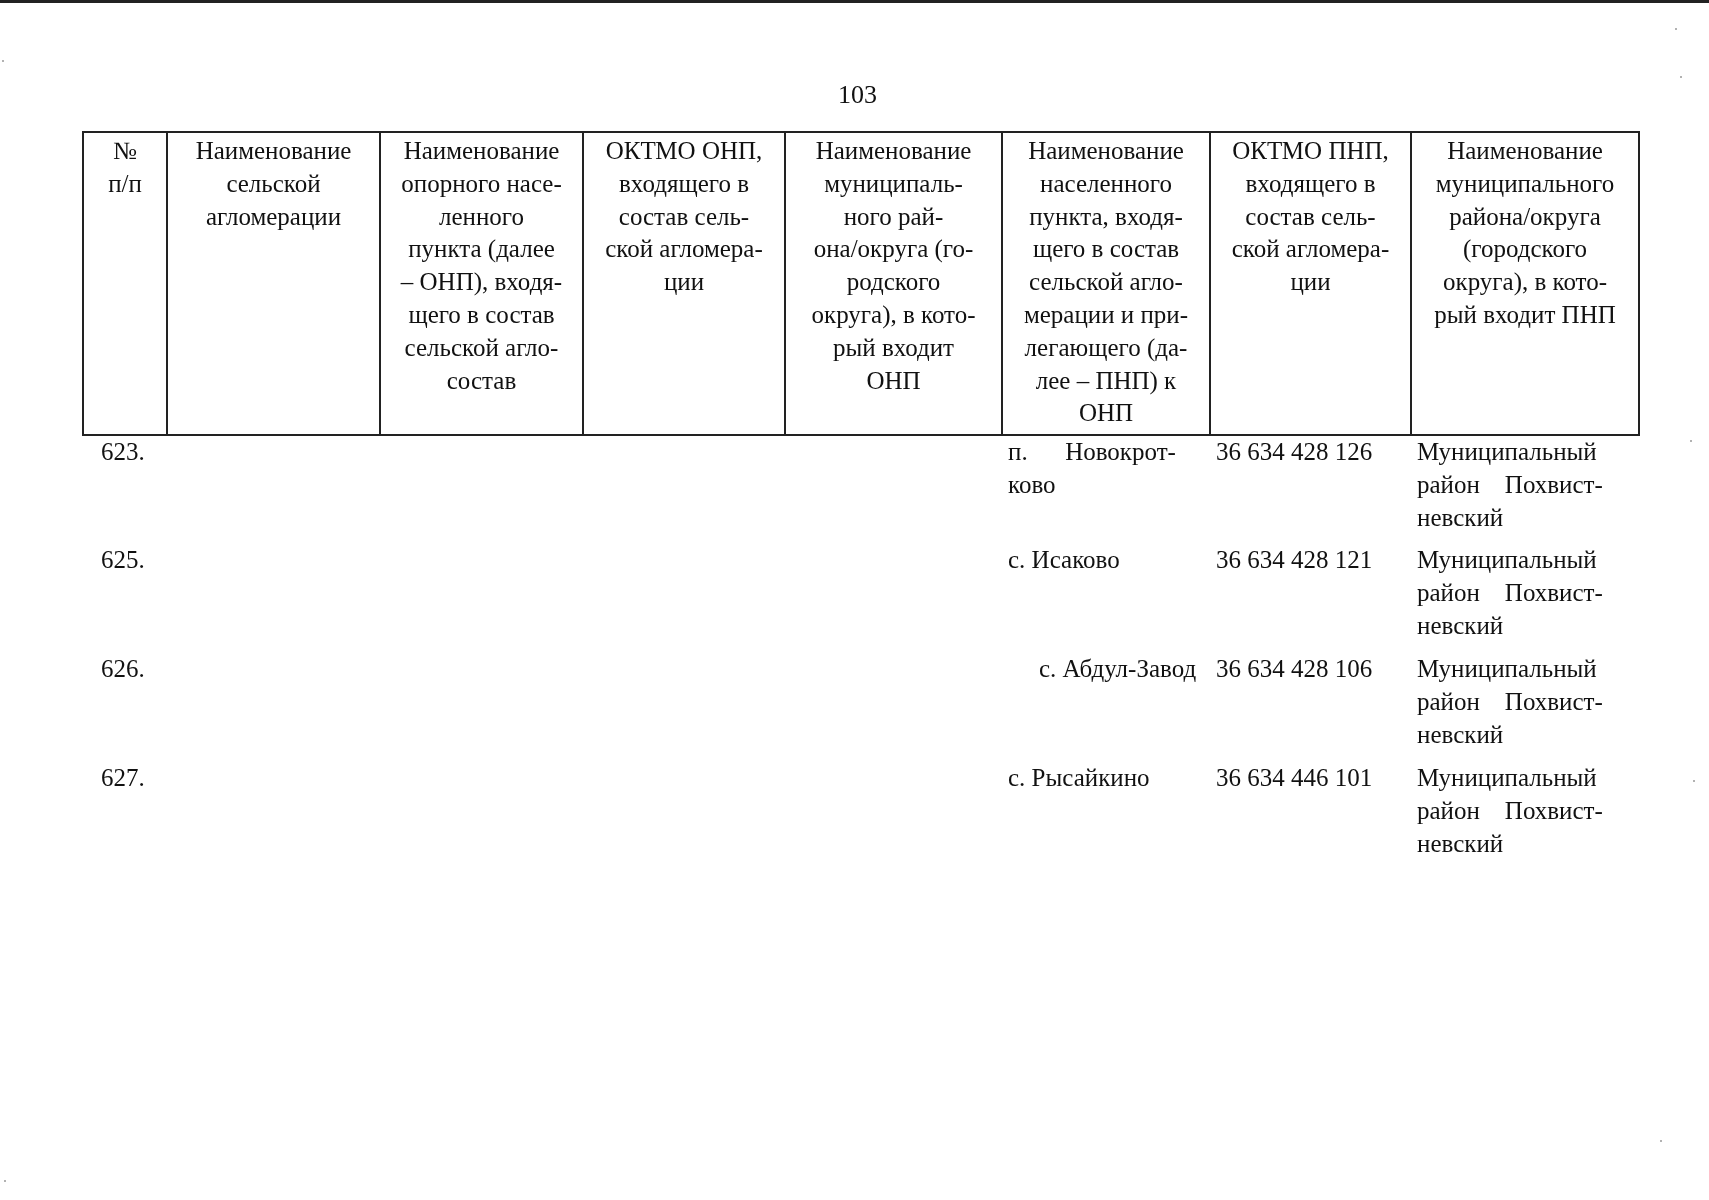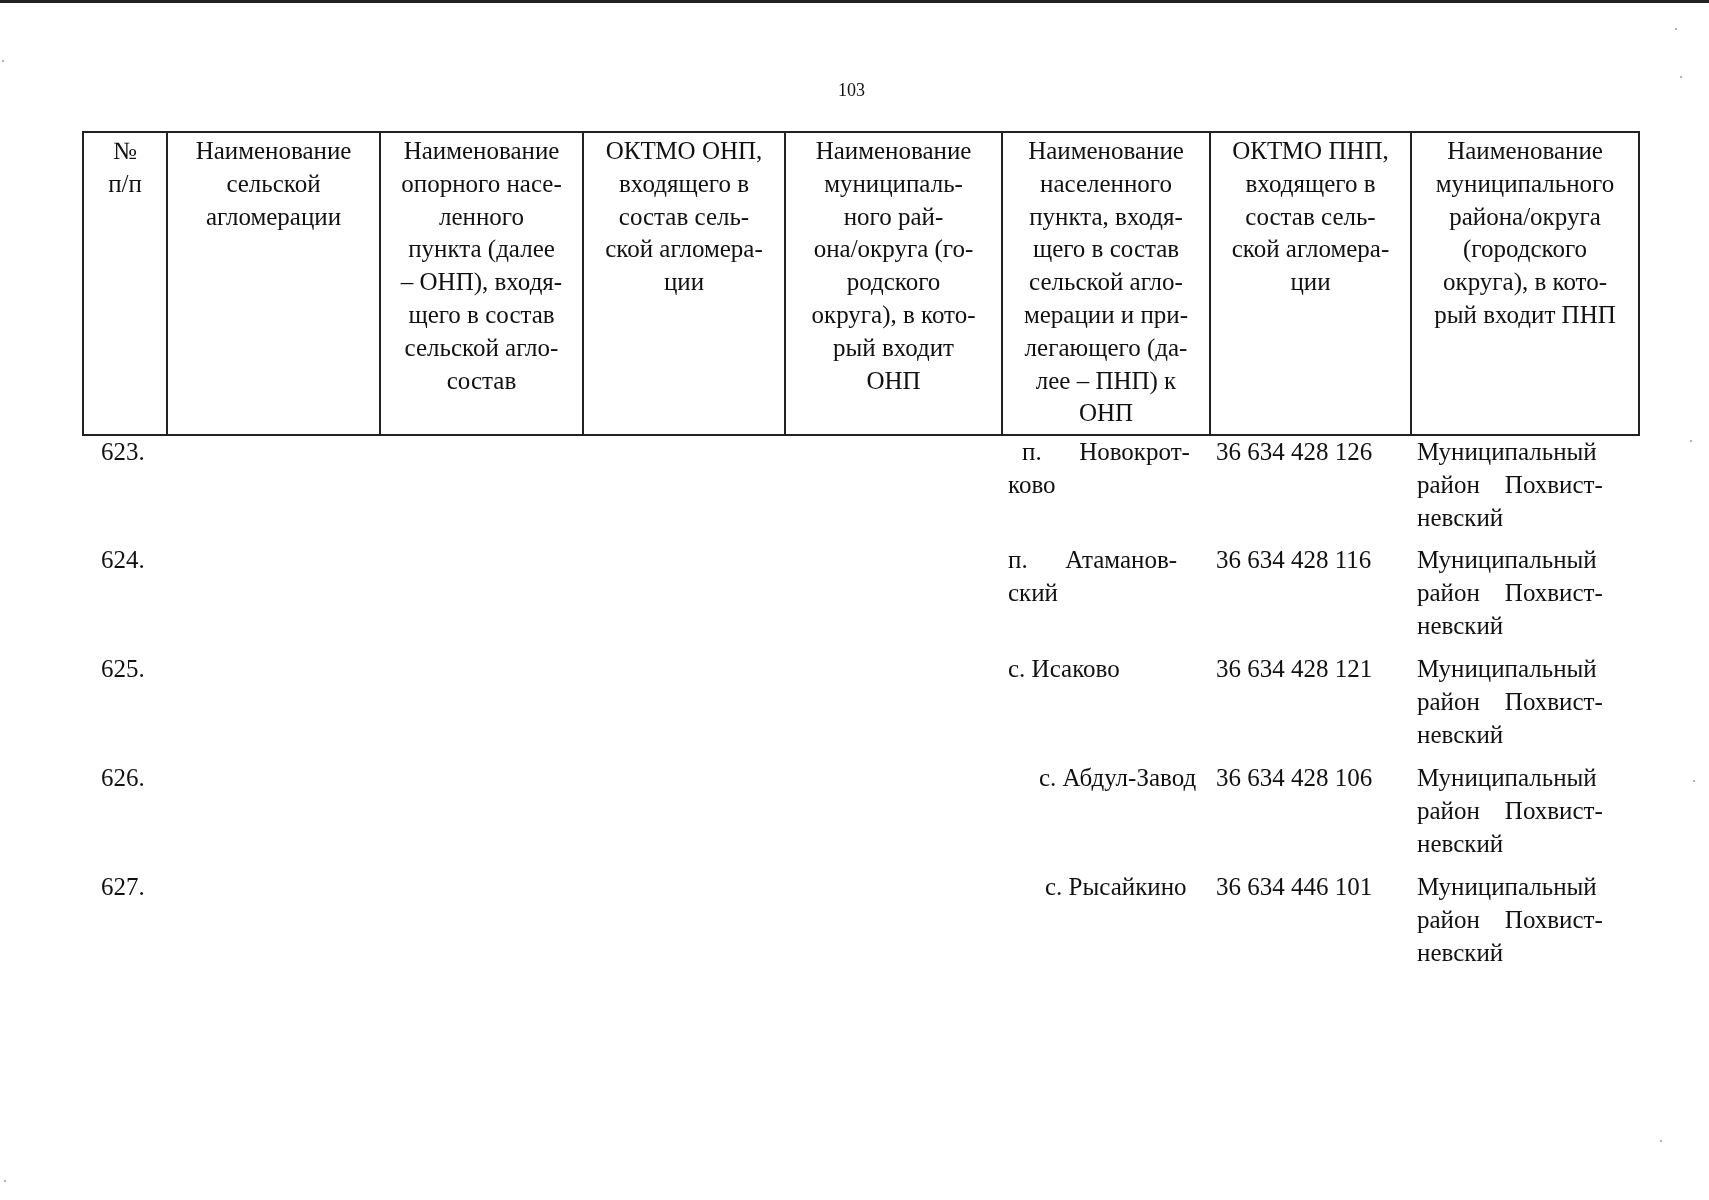--- a/index.html
+++ b/index.html
@@ -1,21 +1,21 @@
 <!DOCTYPE html>
 <html><head>
   <meta charset="utf-8">
   <style>
     html, body { margin: 0; padding: 0; }
     body {
       width: 1709px; height: 1200px; background: #ffffff; position: relative; overflow: hidden;
       font-family: "Liberation Serif", "DejaVu Serif", serif; color: #111;
     }
     .topbar { position: absolute; left: 0; top: 0; width: 1709px; height: 3px; background: #222; }
-    .page-number { position: absolute; left: 838px; top: 80px; font-size: 18px; }
+    .page-number { position: absolute; left: 838px; top: 80px; font-size: 26px; }
     .table-wrap { position: absolute; left: 82px; top: 131px; width: 1556px; }
     table { border-collapse: collapse; width: 1556px; table-layout: fixed; font-size: 25px; line-height: 32.8px; }
     thead th {
       border: 2px solid #222; font-weight: normal; text-align: center; vertical-align: top;
       padding: 2px 4px 4px 4px; height: 296px; box-sizing: border-box;
     }
     tbody td { border: none; vertical-align: top; padding: 0 6px; font-family: Liberation Serif, serif; }
     tbody tr { height: 109px; }
     .num { padding-left: 18px !important; }
     .speck { position: absolute; width: 2px; height: 2px; background: #999; border-radius: 1px; }
@@ -122,48 +122,31 @@
       </tr>
     </thead>
     <tbody id="tbody">
         <tr>
           <td class="num">623.</td>
           <td></td>
           <td></td>
           <td></td>
           <td></td>
           <td>
-            <div style="white-space: pre; margin-left: 14px;">п.      Новокрот-</div>
+            <div style="white-space: pre;">п.      Новокрот-</div>
             <div style="white-space: pre;">ково</div>
           </td>
           <td>36 634 428 126</td>
           <td>
             <div style="white-space: pre;">Муниципальный</div>
             <div style="white-space: pre;">район    Похвист-</div>
             <div style="white-space: pre;">невский</div>
           </td>
         </tr>
         <tr>
-          <td class="num">624.</td>
-          <td></td>
-          <td></td>
-          <td></td>
-          <td></td>
-          <td>
-            <div style="white-space: pre;">п.      Атаманов-</div>
-            <div style="white-space: pre;">ский</div>
-          </td>
-          <td>36 634 428 116</td>
-          <td>
-            <div style="white-space: pre;">Муниципальный</div>
-            <div style="white-space: pre;">район    Похвист-</div>
-            <div style="white-space: pre;">невский</div>
-          </td>
-        </tr>
-        <tr>
           <td class="num">625.</td>
           <td></td>
           <td></td>
           <td></td>
           <td></td>
           <td>
             <div style="white-space: pre;">с. Исаково</div>
           </td>
           <td>36 634 428 121</td>
           <td>
@@ -188,21 +171,21 @@
             <div style="white-space: pre;">невский</div>
           </td>
         </tr>
         <tr>
           <td class="num">627.</td>
           <td></td>
           <td></td>
           <td></td>
           <td></td>
           <td>
-            <div style="white-space: pre; margin-left: 37px;">с. Рысайкино</div>
+            <div style="white-space: pre;">с. Рысайкино</div>
           </td>
           <td>36 634 446 101</td>
           <td>
             <div style="white-space: pre;">Муниципальный</div>
             <div style="white-space: pre;">район    Похвист-</div>
             <div style="white-space: pre;">невский</div>
           </td>
         </tr>
       </tbody>
   </table>

